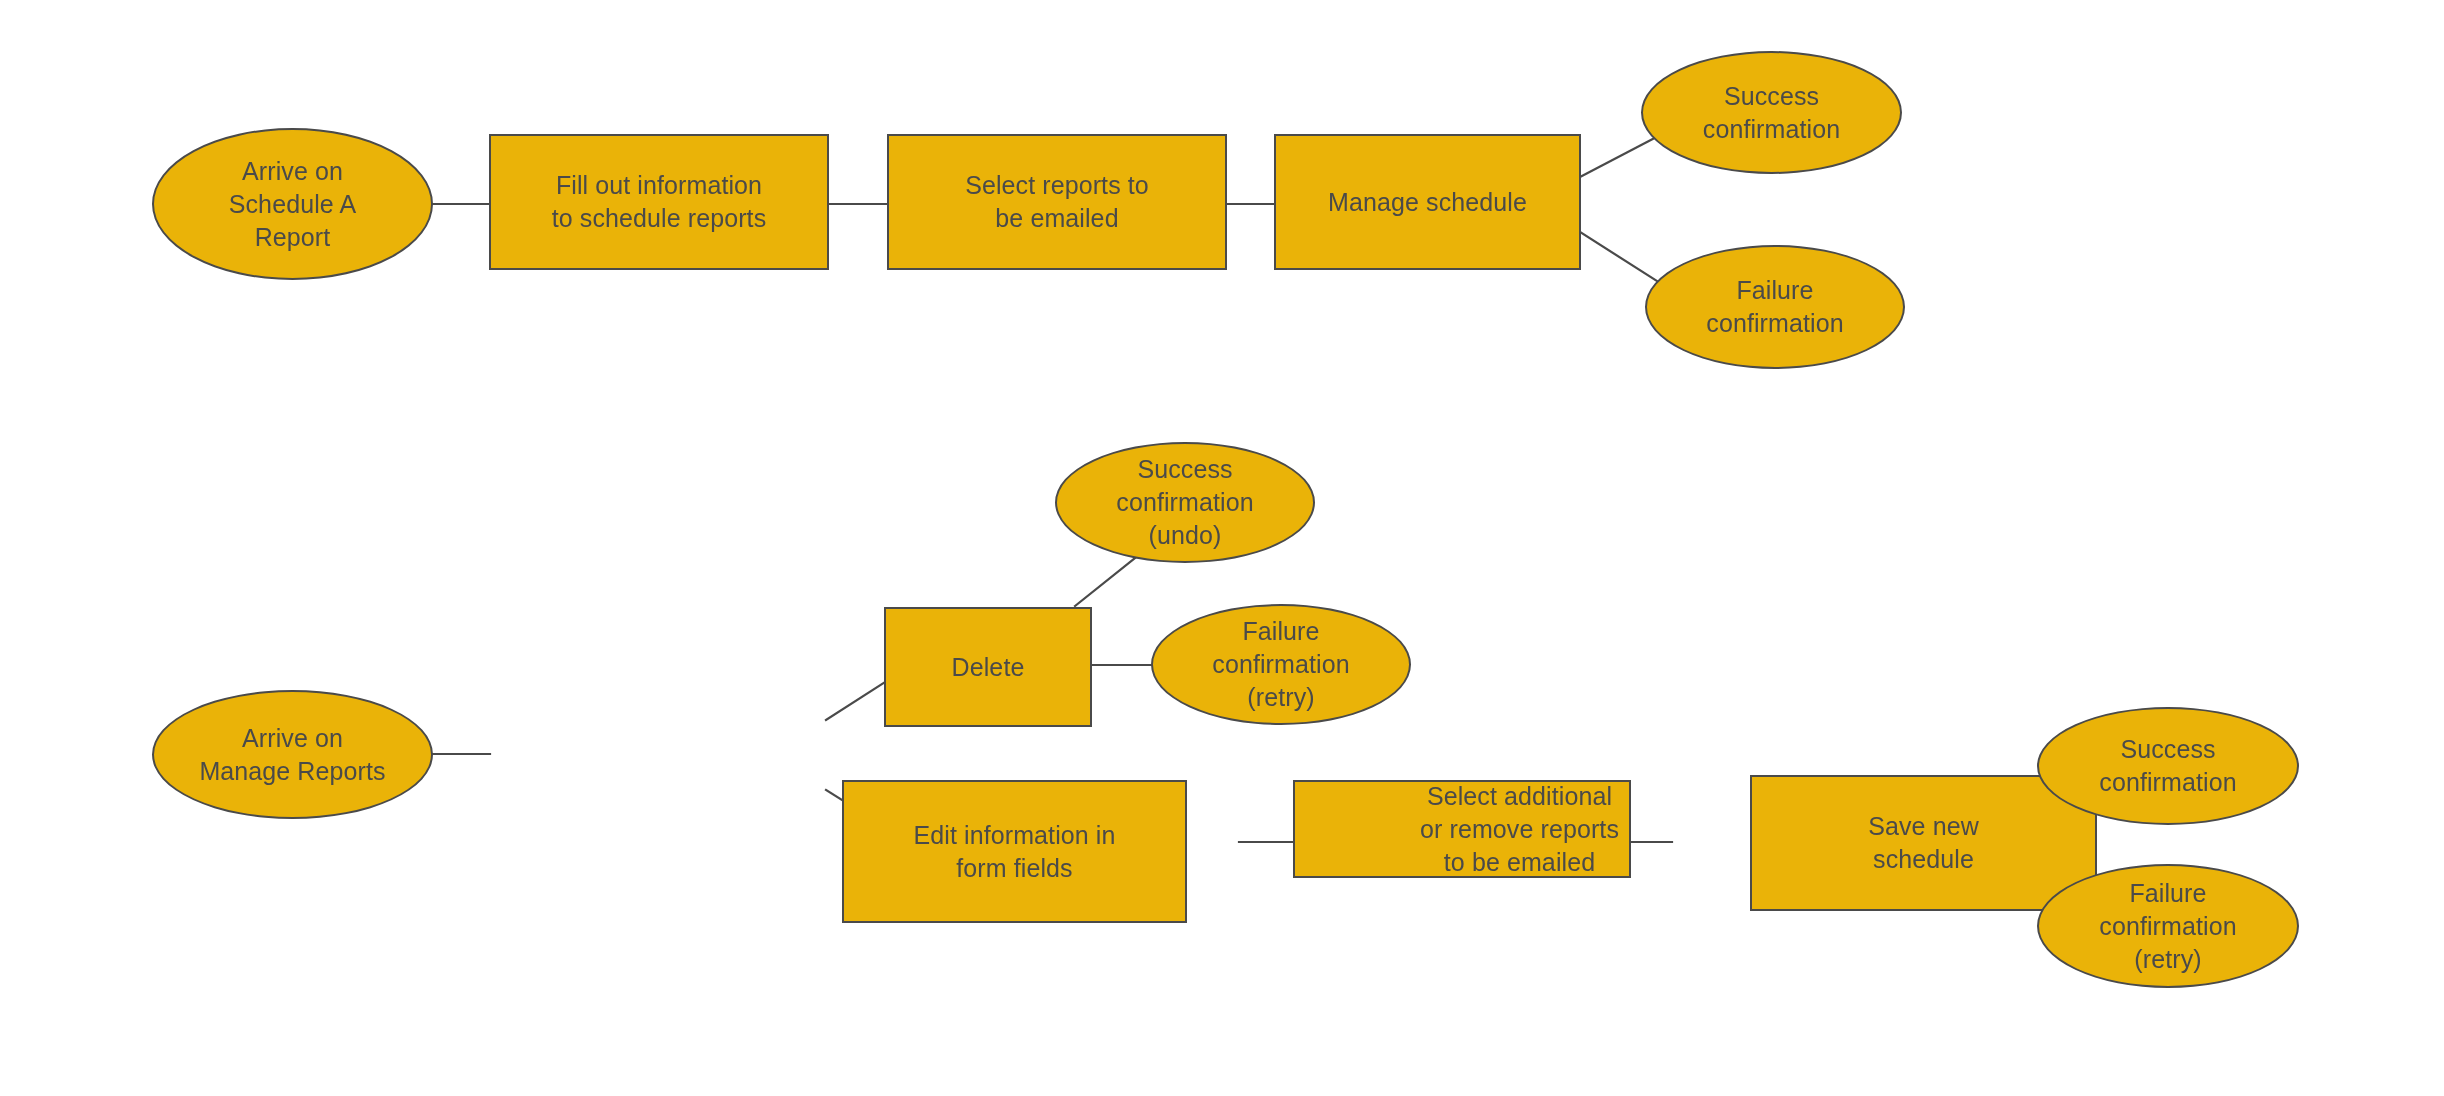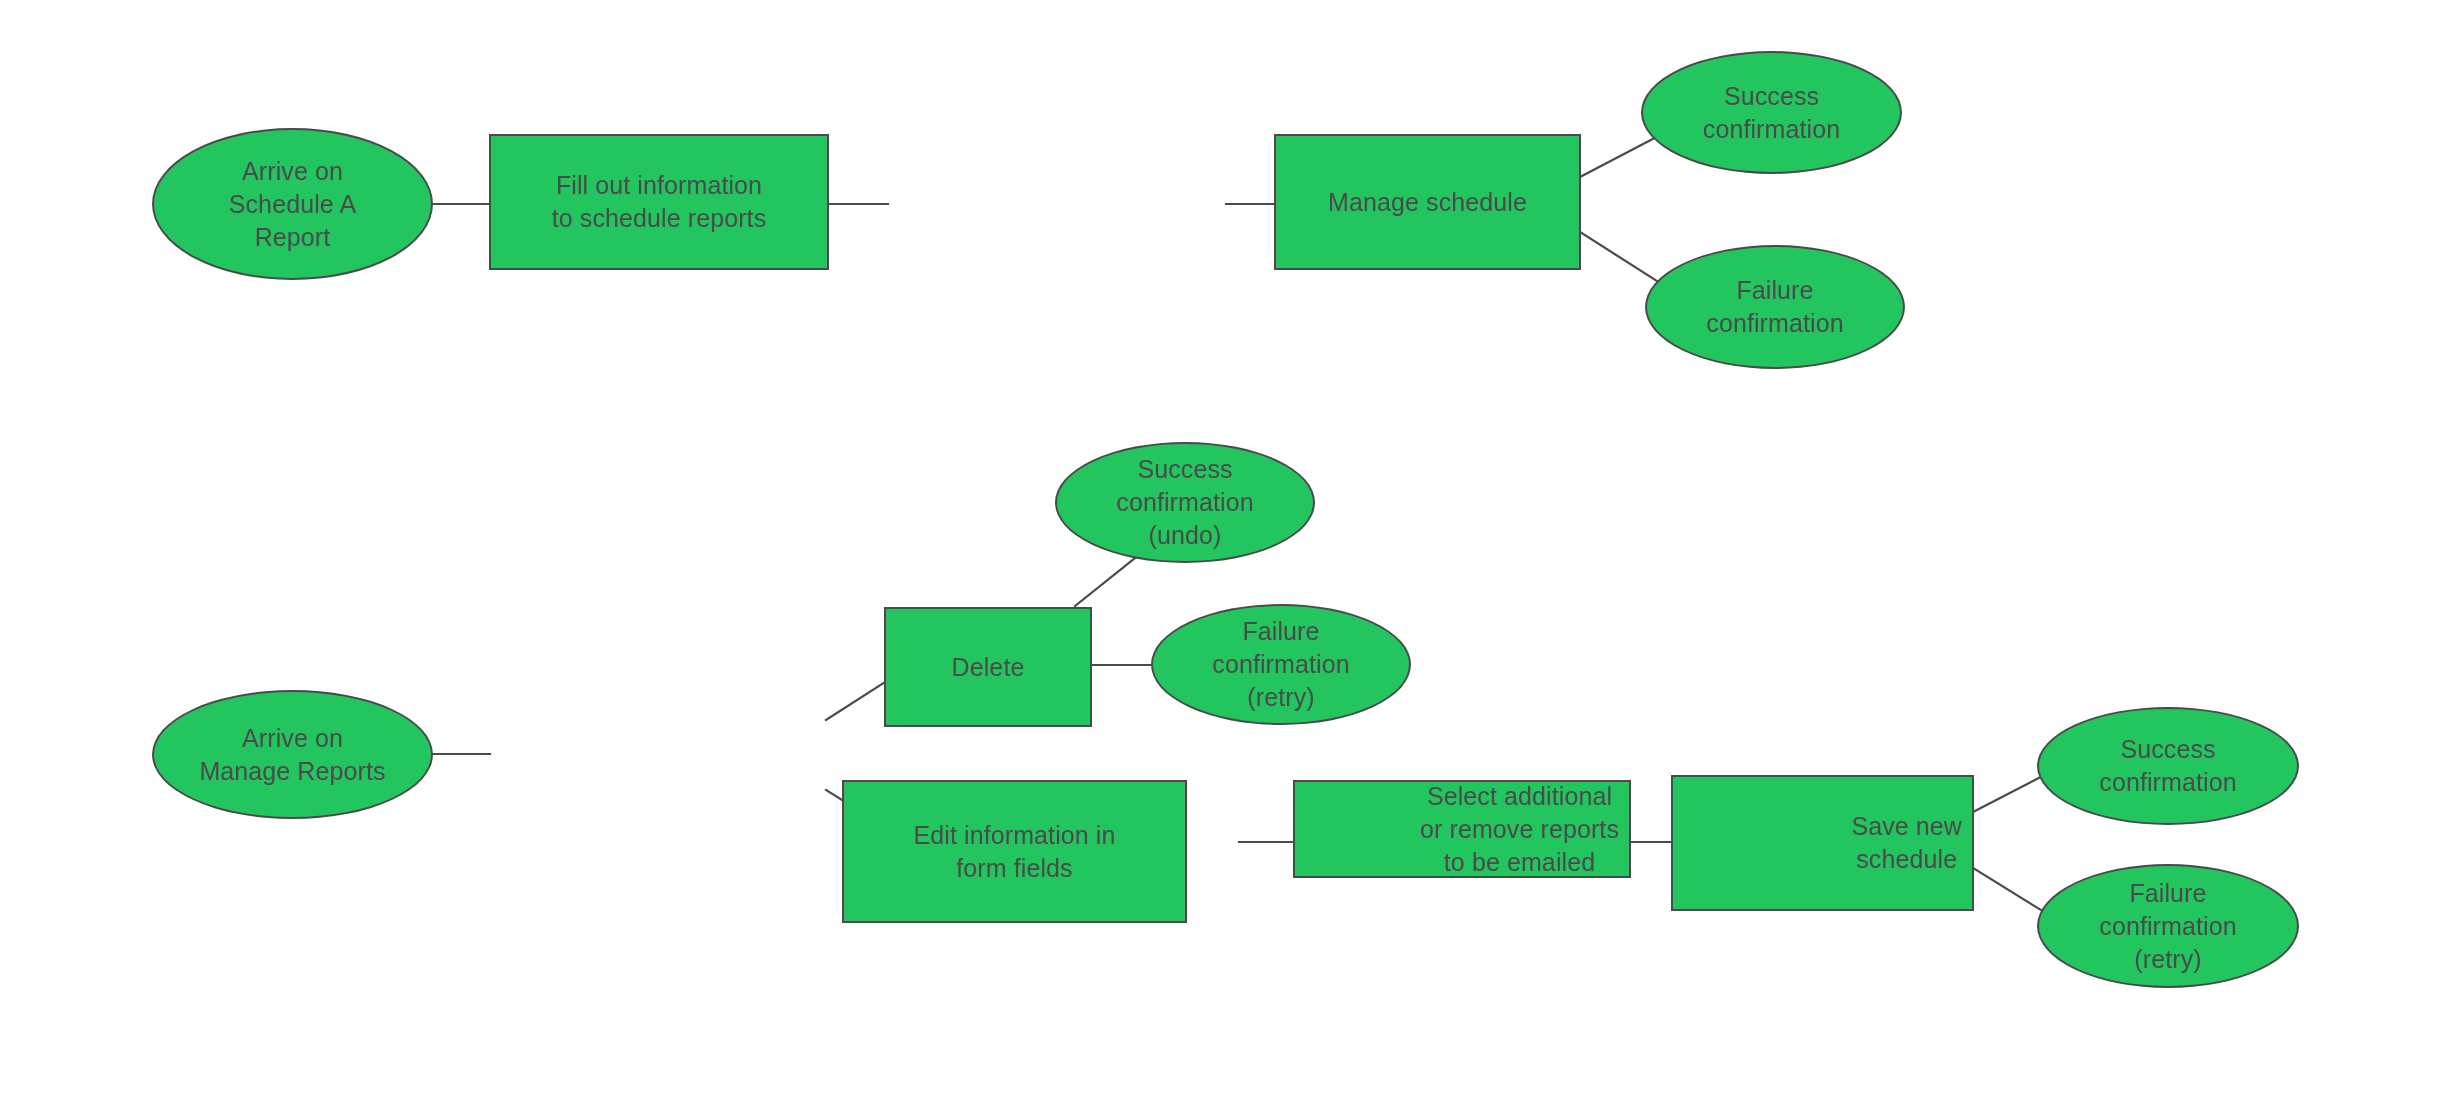--- a/index.html
+++ b/index.html
@@ -33,21 +33,21 @@
     box-sizing: border-box;
     display: flex;
     align-items: center;
     justify-content: center;
     text-align: center;
     color: #4a4a4a;
     font-family: "Liberation Sans", sans-serif;
     font-size: 25px;
     line-height: 1.32;
     letter-spacing: 0.1px;
-    background: #22c55e;
+    background: #eab308;
     white-space: pre-line;
   }
   .node.process {
     border: 2.2px solid #4a4a4a;
     border-radius: 0;
   }
   .node.terminator {
     border: 2px solid #4a4a4a;
     border-radius: 50%;
   }
@@ -87,20 +87,24 @@
     <span class="node-label">Arrive on
 Schedule A
 Report</span>
   </div>
 
   <div class="node process" style="left:489px; top:134px; width:340px; height:136px;">
     <span class="node-label">Fill out information
 to schedule reports</span>
   </div>
 
+  <div class="node process" style="left:887px; top:134px; width:340px; height:136px;">
+    <span class="node-label">Select reports to
+be emailed</span>
+  </div>
 
   <div class="node process" style="left:1274px; top:134px; width:307px; height:136px;">
     <span class="node-label">Manage schedule</span>
   </div>
 
   <div class="node terminator" style="left:1641px; top:51px; width:261px; height:123px;">
     <span class="node-label">Success
 confirmation</span>
   </div>
 
@@ -135,21 +139,21 @@
     <span class="node-label">Edit information in
 form fields</span>
   </div>
 
   <div class="node process" style="left:1293px; top:780px; width:338px; height:98px;justify-content:flex-end;">
     <span class="node-label">Select additional
 or remove reports
 to be emailed</span>
   </div>
 
-  <div class="node process" style="left:1671px; top:775px; width:303px; height:136px;justify-content:flex-end;">
+  <div class="node process" style="left:1750px; top:775px; width:347px; height:136px;">
     <span class="node-label">Save new
 schedule</span>
   </div>
 
   <div class="node terminator" style="left:2037px; top:707px; width:262px; height:118px;">
     <span class="node-label">Success
 confirmation</span>
   </div>
 
   <div class="node terminator" style="left:2037px; top:864px; width:262px; height:124px;">

